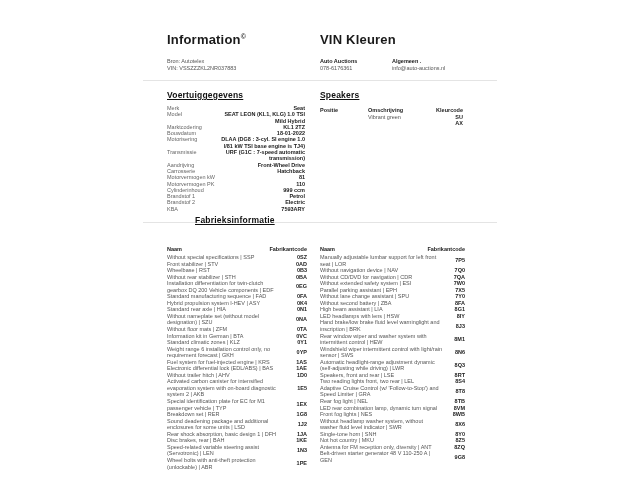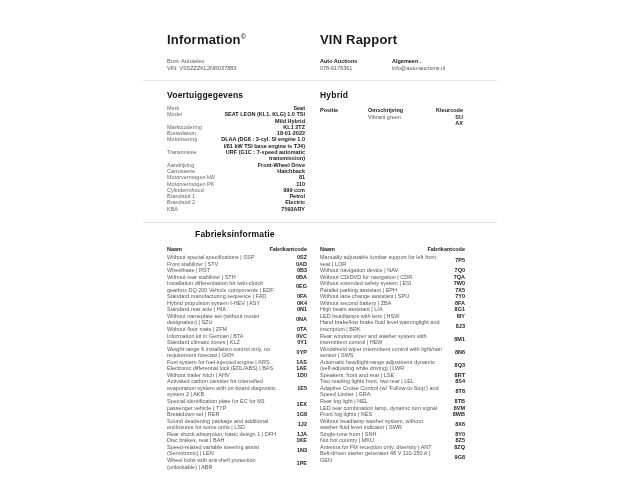--- a/index.html
+++ b/index.html
@@ -9,69 +9,69 @@
   .brand{left:24px;top:12px;font-size:13px;font-weight:bold;color:#1a1a1a;letter-spacing:.2px;}
   .brand sup{font-size:7px;}
   .report-title{left:177px;top:12px;font-size:13px;font-weight:bold;color:#1a1a1a;letter-spacing:.2px;}
   .small{font-size:5.5px;line-height:6.6px;color:#555;}
   .source-block{left:24px;top:38px;}
   .company-block{left:177px;top:38px;}
   .general-block{left:249px;top:38px;}
   .block-title{font-weight:bold;color:#222;}
   .divider{left:0;top:60px;width:354px;height:0;border-top:1px solid #e4e4e4;}
   .divider2{top:202px;}
-  .section-title{font-size:8.5px;font-weight:bold;color:#111;letter-spacing:.2px;}
+  .section-title{font-size:8.5px;font-weight:bold;color:#111;letter-spacing:.2px;text-decoration:underline;}
   #vehicle-title{left:24px;top:70px;}
   #colors-title{left:177px;top:70px;}
   .vehicle-table{left:24px;top:85px;width:138px;}
   .kv-row{display:flex;justify-content:space-between;font-size:5.5px;line-height:6.3px;}
   .kv-label{color:#666;white-space:nowrap;}
   .kv-value{width:84px;text-align:right;font-weight:bold;color:#222;}
   .colors-table{left:177px;top:87px;width:143px;}
   .color-row{display:flex;font-size:5.5px;line-height:6.6px;color:#555;}
   .colors-header .cell{font-weight:bold;color:#222;}
   .col-positie{width:48px;}
   .col-omschrijving{flex:1;}
   .col-kleurcode{width:40px;text-align:right;}
   .color-row.data .col-kleurcode{font-weight:bold;color:#222;}
-  #factory-title{left:24px;top:209px;padding-left:28px;}
+  #factory-title{left:24px;top:195px;padding-left:28px;}
   .factory-col{top:226px;}
   #factory-left{left:24px;width:140px;}
   #factory-right{left:177px;width:145px;}
   .factory-header{display:flex;justify-content:space-between;font-weight:bold;color:#222;font-size:5.5px;line-height:7px;margin-bottom:1px;}
   .f-row{display:flex;align-items:center;font-size:5.5px;line-height:6.55px;}
   .f-name{flex:1;color:#555;}
   .f-code{width:20px;text-align:right;font-weight:bold;color:#222;margin-left:3px;white-space:nowrap;}
 </style>
 </head>
 <body>
 
 <div class="page">
   <div class="content">
 
     <div class="abs brand"><span>Information</span><sup>©</sup></div>
-    <div class="abs report-title">VIN Rapport</div>
+    <div class="abs report-title">VIN Kleuren</div>
 
     <div class="abs small source-block">
       <div>Bron: Autotelex</div>
       <div>VIN: VSSZZZKL2NR037883</div>
     </div>
     <div class="abs small company-block">
       <div class="block-title">Auto Auctions</div>
       <div>078-6176361</div>
     </div>
     <div class="abs small general-block">
       <div class="block-title">Algemeen .</div>
       <div>info@auto-auctions.nl</div>
     </div>
 
     <div class="abs divider"></div>
 
     <div class="abs section-title" id="vehicle-title">Voertuiggegevens</div>
-    <div class="abs section-title" id="colors-title">Hybrid</div>
+    <div class="abs section-title" id="colors-title">Speakers</div>
 
     <div class="abs vehicle-table" id="vehicle-rows">
         <div class="kv-row">
           <span class="kv-label">Merk</span>
           <span class="kv-value">Seat</span>
         </div>
         <div class="kv-row">
           <span class="kv-label">Model</span>
           <span class="kv-value">SEAT LEON (KL1, KLG) 1.0 TSI Mild Hybrid</span>
         </div>

